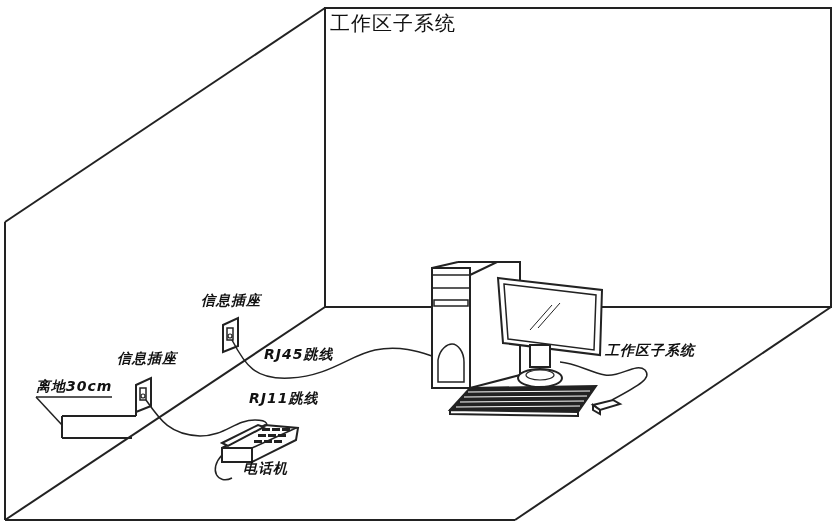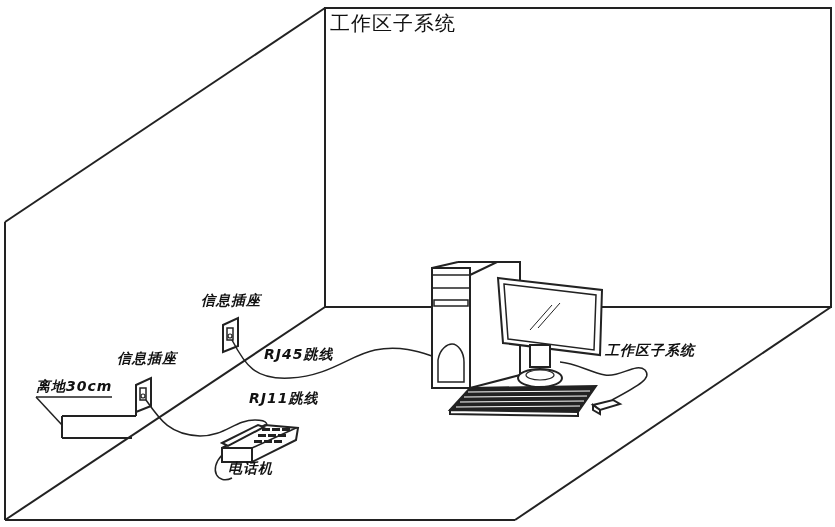--- a/index.html
+++ b/index.html
@@ -114,13 +114,13 @@
   <path d="M612,400 C 640,385 652,378 645,370 C 636,362 620,378 605,375 C 590,372 575,363 560,362" fill="none" stroke="#222" stroke-width="1.5"></path>
 </svg>
 
 <div class="lbl title">工作区子系统</div>
 <div class="lbl small" style="left:201px; top:292px;">信息插座</div>
 <div class="lbl small" style="left:117px; top:350px;">信息插座</div>
 <div class="lbl small" style="left:36px; top:378px;">离地30cm</div>
 <div class="lbl small" style="left:264px; top:346px;">RJ45跳线</div>
 <div class="lbl small" style="left:201px; top:390px;margin-left:48px;">RJ11跳线</div>
 <div class="lbl small" style="left:605px; top:342px;">工作区子系统</div>
-<div class="lbl small" style="left:228px; top:460px;">电话机</div>
+<div class="lbl small" style="left:243px; top:460px;">电话机</div>
 
 </body></html>

